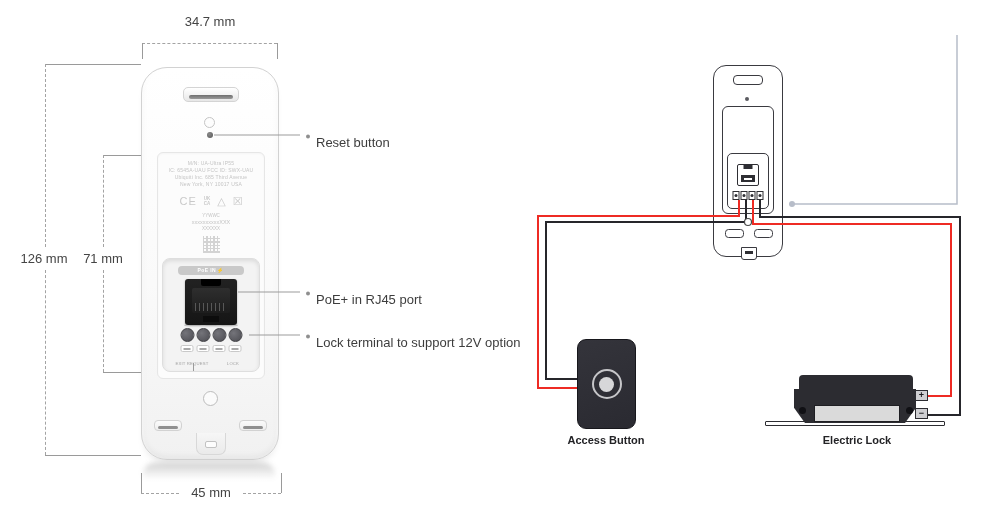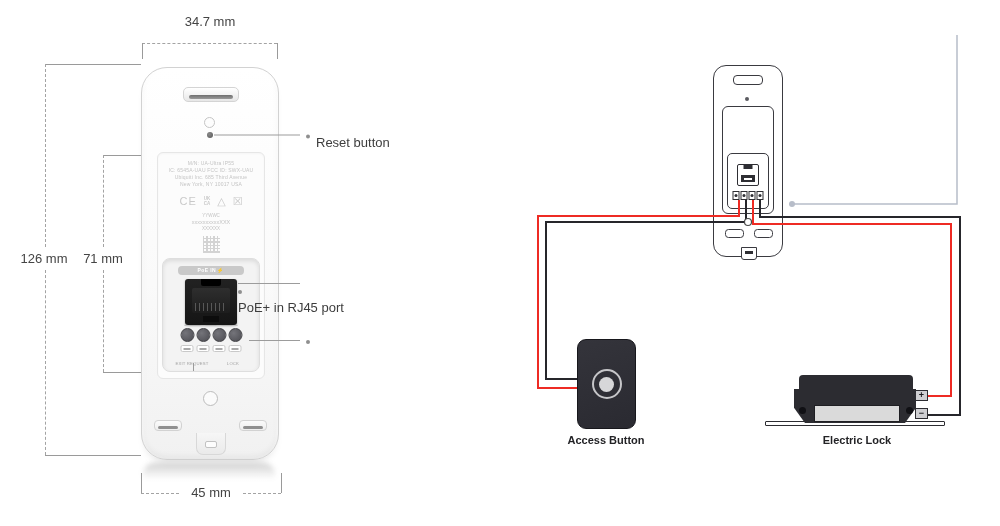--- a/index.html
+++ b/index.html
@@ -212,28 +212,29 @@
         <div class="abs center-tab-slot"></div>
       </div>
   </div>
   <div class="abs reflection"></div>
 
   <div class="abs callout" style="left:214px;top:142px;">
     <div class="callout-line" style="width:86px;"></div>
       <div class="callout-dot"></div>
     <div class="callout-text">Reset button</div>
   </div>
-  <div class="abs callout" style="left:238px;top:299px;flex-direction:column;">
+  <div class="abs callout" style="left:238px;top:299px;">
     <div class="callout-line" style="width:62px;"></div>
       <div class="callout-dot"></div>
     <div class="callout-text">PoE+ in RJ45 port</div>
   </div>
   <div class="abs callout" style="left:249px;top:342px;">
     <div class="callout-line" style="width:51px;"></div>
       <div class="callout-dot"></div>
+    <div class="callout-text">Lock terminal to support 12V option</div>
   </div>
   <div class="abs tick-v" style="left:193px;top:363px;height:8px;"></div>
 
   <div class="abs line-device">
     <div class="abs ld-slot"></div>
     <div class="abs ld-dot"></div>
     <div class="abs ld-panel">
       <div class="abs ld-recess">
         <div class="abs ld-rj45">
           <div class="abs ld-rj45-clip"></div>

